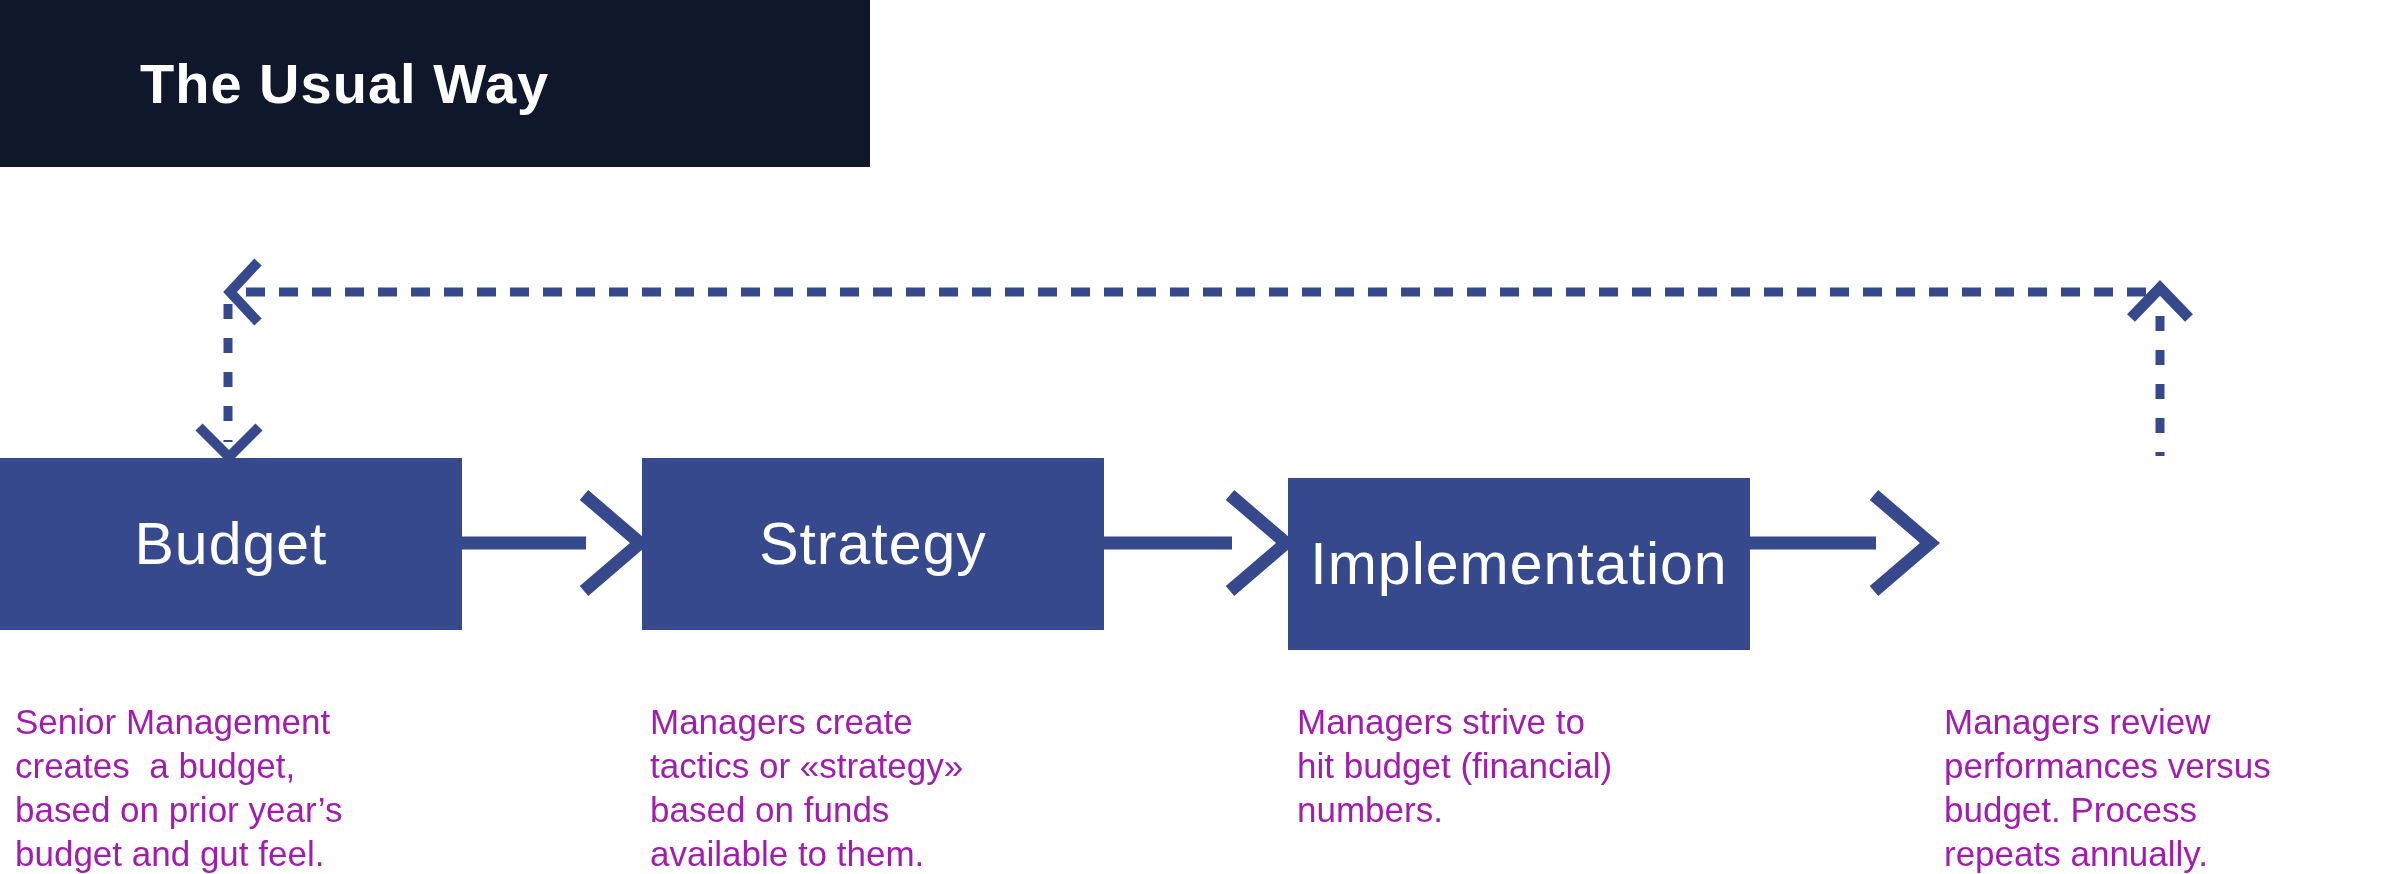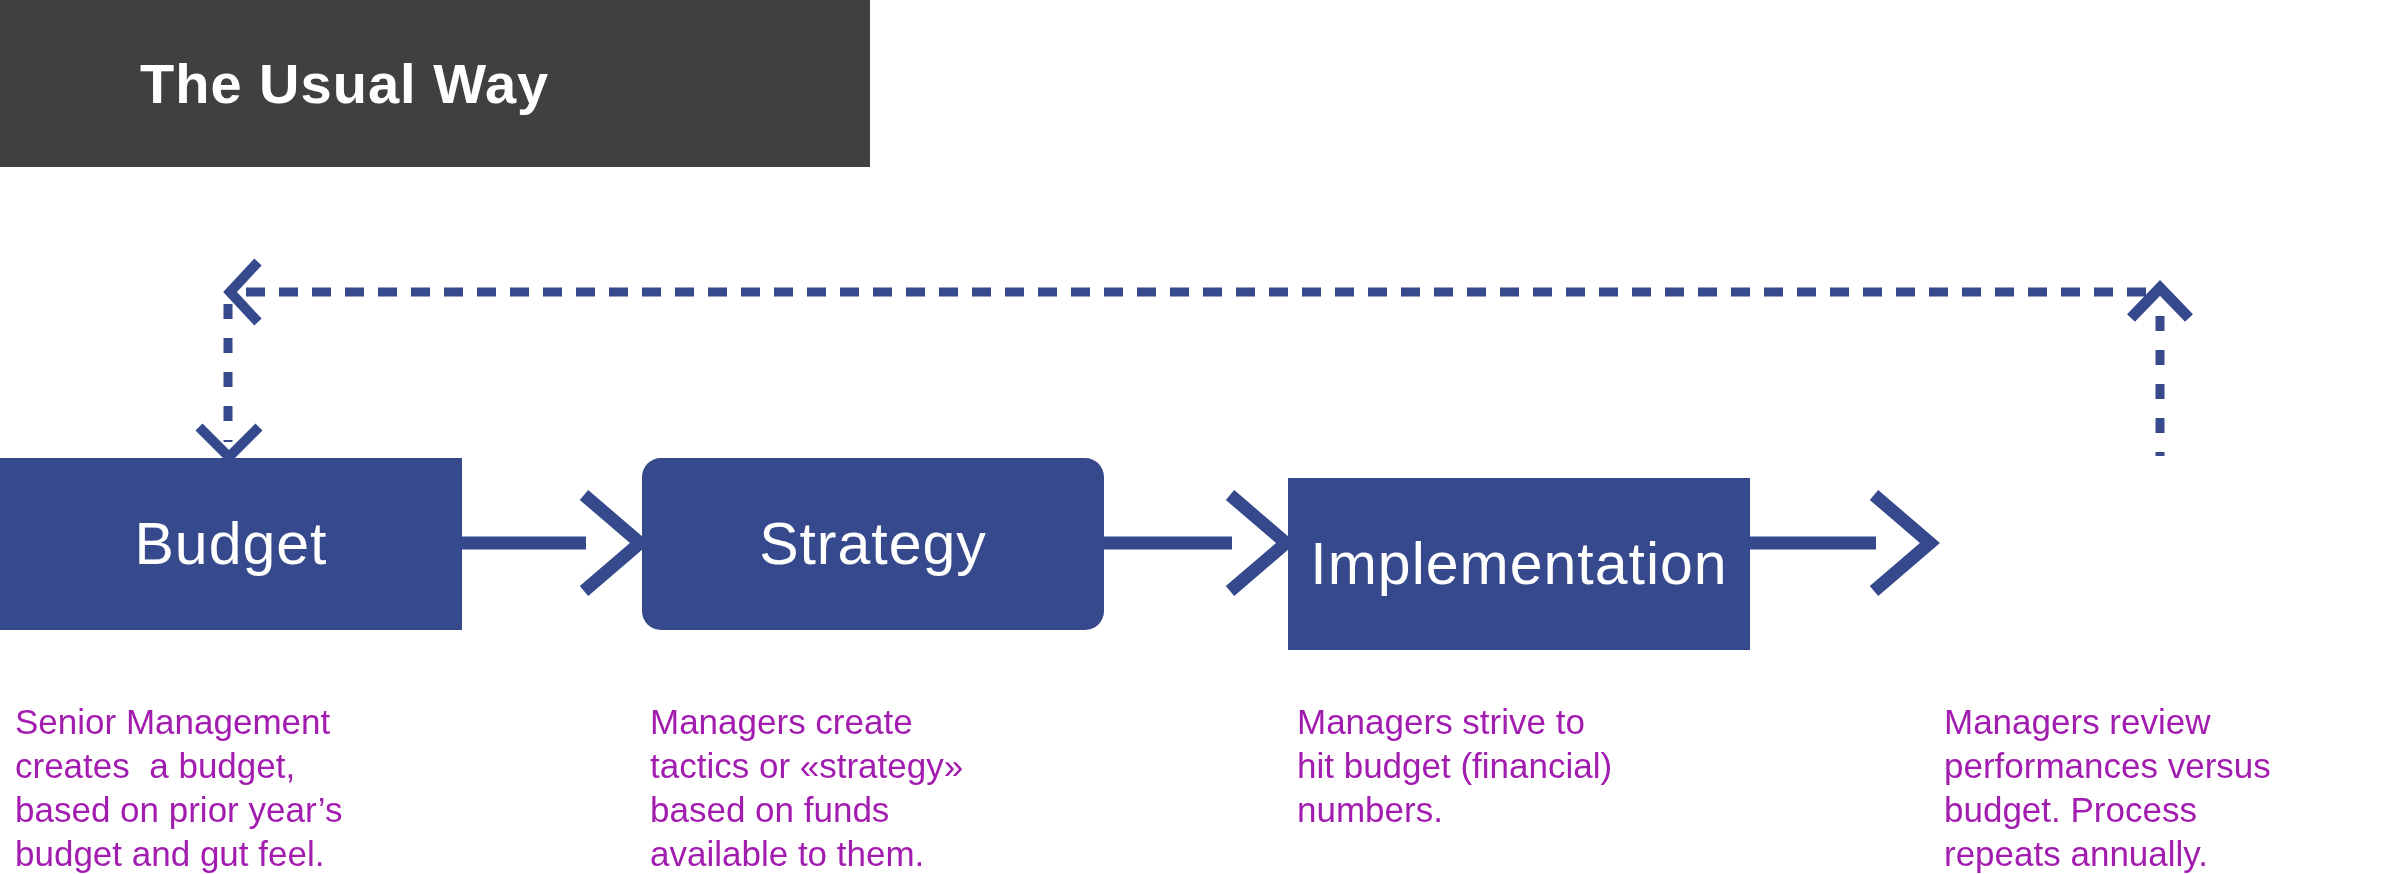--- a/index.html
+++ b/index.html
@@ -14,21 +14,21 @@
     height: 874px;
     background: #ffffff;
     overflow: hidden;
   }
   .title-banner {
     position: absolute;
     left: 0;
     top: 0;
     width: 870px;
     height: 167px;
-    background: #404040;
+    background: #0f172a;
     display: flex;
     align-items: center;
   }
   .title-banner .title-text {
     color: #ffffff;
     font-size: 56px;
     font-weight: 700;
     letter-spacing: 1px;
     padding-left: 140px;
     white-space: nowrap;
@@ -51,21 +51,21 @@
     justify-content: center;
   }
   .stage-box .stage-label {
     color: #ffffff;
     font-size: 59px;
     font-weight: 400;
     letter-spacing: 1px;
     white-space: nowrap;
   }
   .stage-1 { left: 0;      width: 462px; }
-  .stage-2 { left: 642px;  width: 462px; border-radius: 19px; }
+  .stage-2 { left: 642px;  width: 462px; }
   .stage-3 { left: 1288px; width: 462px; margin-top: 20px; }
   .stage-4 { left: 1930px; width: 470px; }
   .stage-desc {
     position: absolute;
     top: 688px;
     width: 460px;
     margin: 12px;
     color: #a21caf;
     font-size: 35px;
     font-weight: 400;

